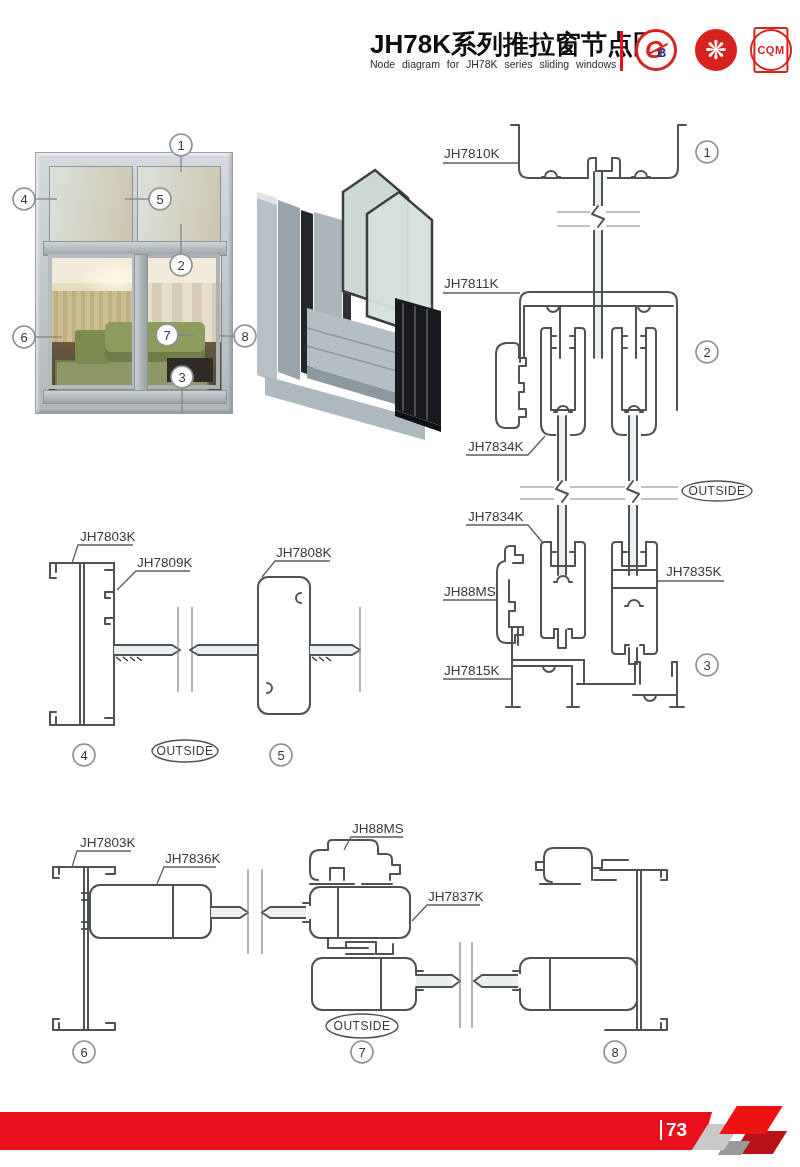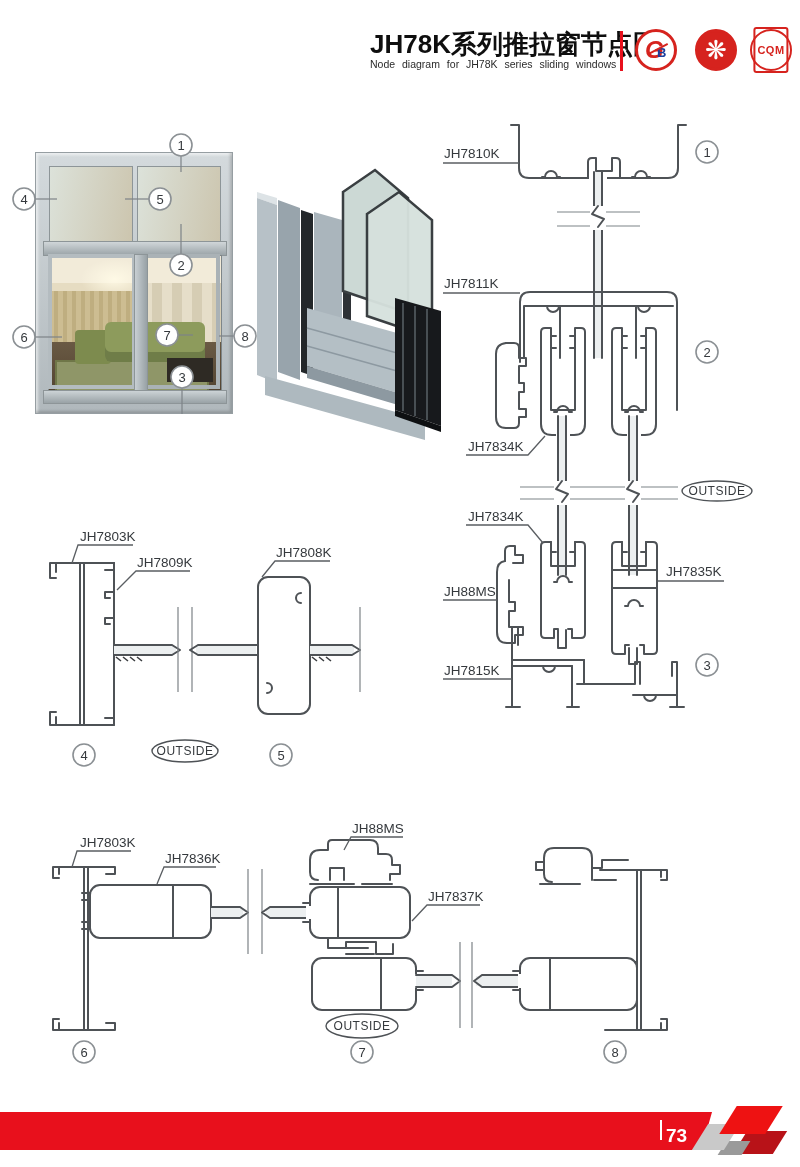--- a/index.html
+++ b/index.html
@@ -68,21 +68,21 @@
   .outxt{font:12px "Liberation Sans",sans-serif;fill:#35393d;text-anchor:middle;letter-spacing:.5px;}
   .co circle{fill:#fff;stroke:#8b9094;stroke-width:1.6;}
   .oe{fill:#fff;stroke:#4e5256;stroke-width:1.4;}
   
   .foot-bar{position:absolute;left:0;top:1112px;width:712px;height:38px;background:#e8101c;
             clip-path:polygon(0 0,100% 0,98.5% 100%,0 100%);}
   .foot-text{position:absolute;left:0;top:1119px;width:656px;text-align:right;color:#fff;line-height:1.05;}
   .foot-text .b1{font-size:7.5px;letter-spacing:1px;font-weight:700;}
   .foot-text .b2{font-size:7.5px;letter-spacing:1px;font-weight:700;}
   .foot-sep{position:absolute;left:660px;top:1120px;width:1.5px;height:20px;background:#fff;}
-  .foot-page{position:absolute;left:666px;top:1119px;color:#fff;font-size:19px;font-weight:700;margin-top:6px;}
+  .foot-page{position:absolute;left:666px;top:1119px;color:#fff;font-size:19px;font-weight:700;}
   .para{position:absolute;}
   .p-darkred{left:740px;top:1131px;width:40px;height:23px;background:#b81218;transform:skewX(-32deg);}
   .p-darkgray{left:722px;top:1141px;width:24px;height:14px;background:#9a9a9a;transform:skewX(-32deg);}
   .p-gray{left:700px;top:1124px;width:32px;height:26px;background:#c9c9c9;transform:skewX(-32deg);}
   .p-red{left:728px;top:1106px;width:46px;height:28px;background:#ee1212;transform:skewX(-32deg);}
 </style>
 </head>
 <body>
 
 <div class="page">

